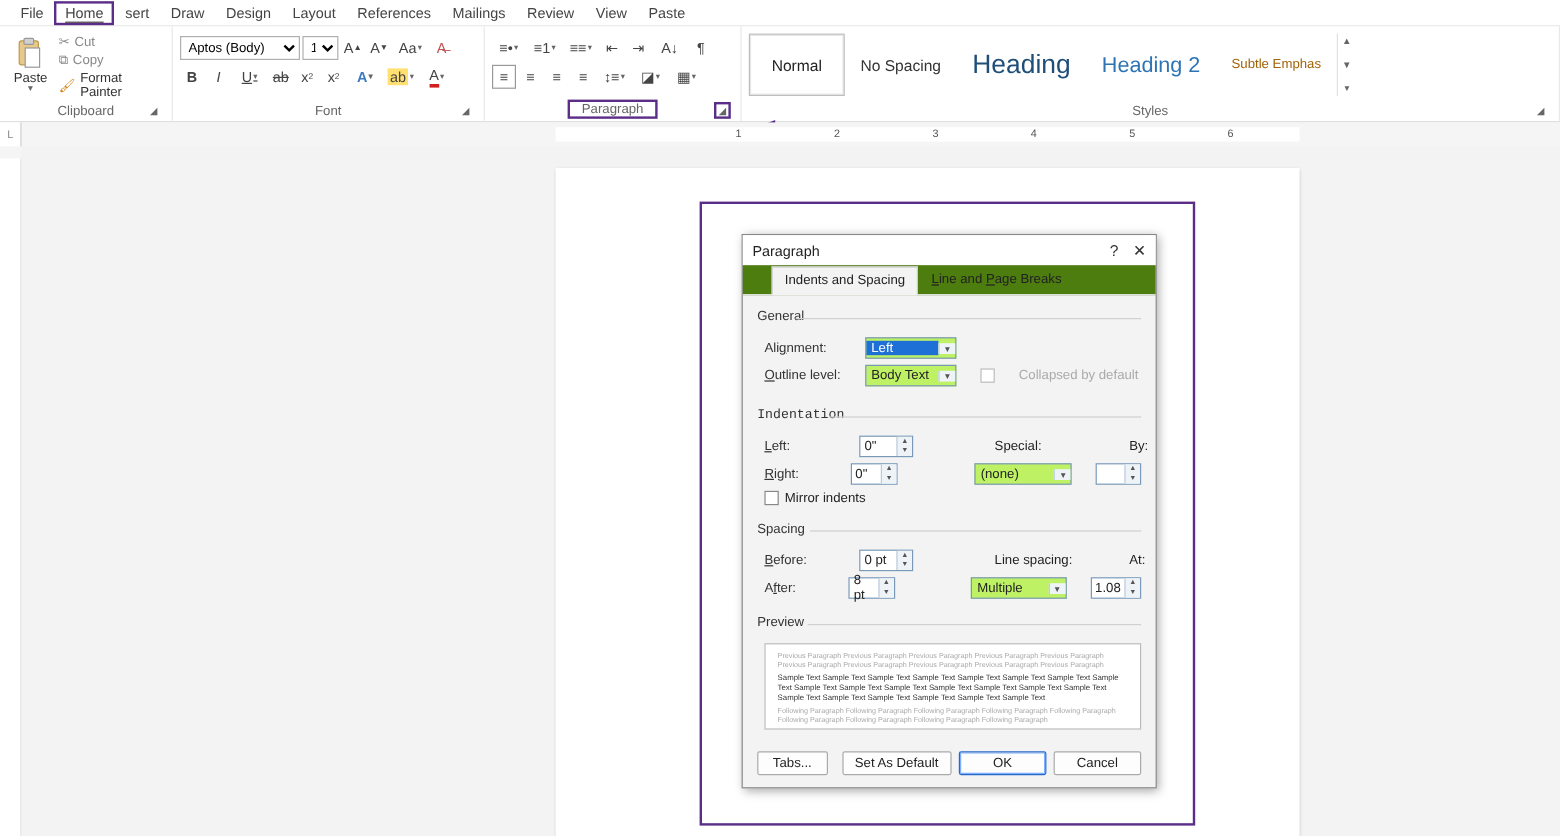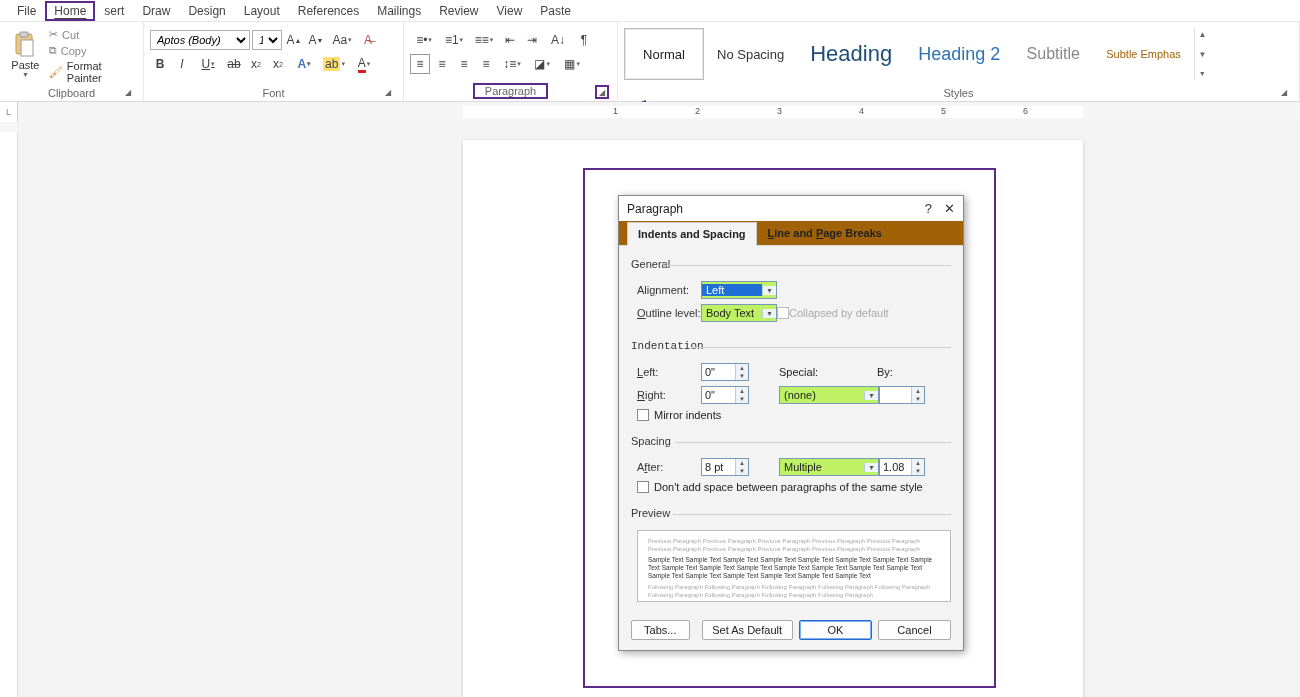--- a/index.html
+++ b/index.html
@@ -20,21 +20,21 @@
 
   
   .paste-btn { display: flex; flex-direction: column; align-items: center; width: 40px; font-size: 11px; color: #333; margin-top:4px;}
   .paste-btn svg { margin-bottom: 1px;}
   .clipboard-list { display: flex; flex-direction: column; gap: 3px; font-size: 11px; color: #888; padding-left: 4px; padding-top:2px;}
   .clipboard-list .row { display: flex; align-items: center; gap: 4px; }
 
   
   .font-group-content { flex-direction: column; gap: 4px; }
   .font-row { display: flex; align-items: center; gap: 2px; }
-  .font-select { border: 1px solid #b0b0b0; font-size: 11px; height: 20px; padding: 0 2px; background:#fff;font-style:italic;}
+  .font-select { border: 1px solid #b0b0b0; font-size: 11px; height: 20px; padding: 0 2px; background:#fff;}
   .font-name { width: 100px; }
   .font-size { width: 30px; }
   .ribbon-btn { width: 20px; height: 20px; display: inline-flex; align-items: center; justify-content: center; font-size: 12px; color: #444; cursor: pointer; position:relative;}
   .ribbon-btn .caret { font-size: 7px; margin-left: 1px; color:#666;}
   .ribbon-btn.wide { width:28px;}
   .ribbon-btn.bold { font-weight: bold; }
   .ribbon-btn.italic { font-style: italic; }
   .ribbon-btn.under { text-decoration: underline; }
   .ribbon-btn.strike { text-decoration: line-through; }
 
@@ -73,27 +73,27 @@
   .page { position:absolute; left:445px; top:18px; width:620px; height:800px; background:#fff; box-shadow: 0 1px 3px rgba(0,0,0,0.2);}
   .annotation-box { position:absolute; border:2px solid #5b2d89; }
   .annot-page { left:583px; top:168px; width:413px; height:520px;}
 
   
   .dialog { position:absolute; left:618px; top:195px; width:346px; background:#f3f3f3; border:1px solid #888; box-shadow: 2px 2px 8px rgba(0,0,0,0.35); font-size: 11px; color:#222;}
   .dialog-title { display:flex; justify-content:space-between; align-items:center; padding: 5px 8px; background:#fff;}
   .dialog-title .title-text { font-size:12px; }
   .dialog-title .title-buttons { display:flex; gap:12px; font-size:13px; color:#333;}
   .dialog-title .title-buttons span { cursor:pointer;}
-  .dialog-tabs { display:flex; padding: 0 8px; background:#a16207; border-bottom:1px solid #ddd;font-weight:bold;}
+  .dialog-tabs { display:flex; padding: 0 24px; background:#4d7c0f; border-bottom:1px solid #ddd;}
   .dialog-tab { padding: 5px 10px; font-size:11px; border:1px solid transparent; cursor:pointer;}
   .dialog-tab.active { background:#f3f3f3; border:1px solid #ccc; border-bottom:1px solid #f3f3f3; position:relative; top:1px;}
   .dialog-body { padding: 6px 12px 10px;}
   .section-label { font-size:11px; color:#333; margin-top:6px; margin-bottom:4px;}
   .section-rule { border:none; border-top:1px solid #d0d0d0; margin: 0 0 6px 32px; position:relative; top:-9px;}
-  .field-row { display:flex; align-items:center; gap:0; margin-bottom:5px; padding-left:6px;}
+  .field-row { display:flex; align-items:center; gap:20px; margin-bottom:5px; padding-left:6px;}
   .field-label { width:64px; font-size:11px; color:#333;}
   .field-label .ul { text-decoration: underline;}
   .combo { display:flex; align-items:center; border:1px solid #7a99b8; height:18px; background:#bef264; font-size:11px;}
   .combo .val { padding: 0 4px; flex:1;}
   .combo .arrow { width:14px; text-align:center; border-left:1px solid #bcd; font-size:8px; color:#555; background:#eef3f8;}
   .combo.selected .val { background:#1e6fd6; color:#fff;}
   .spinner { display:flex; border:1px solid #7a99b8; height:18px; width:48px; background:#fff; font-size:11px;}
   .spinner .val { flex:1; padding: 0 3px; display:flex; align-items:center;}
   .spinner .spins { width:13px; display:flex; flex-direction:column; border-left:1px solid #bcd; font-size:6px; line-height:8px; color:#555; background:#eef3f8;}
   .spinner .spins div { text-align:center; height:8px;}
@@ -226,21 +226,20 @@
     </div>
   </div>
 
   <div class="ribbon-group" style="flex:1;">
     <div class="ribbon-group-content">
       <div class="styles-gallery">
         <div class="style-item normal">Normal</div>
         <div class="style-item">No Spacing</div>
         <div class="style-item heading1">Heading</div>
         <div class="style-item heading2">Heading 2</div>
-        <div class="style-item subtitle">Subtitle</div>
         <div class="style-item emph">Subtle Emphas</div>
         <div class="styles-scroll">
             <span>▲</span>
             <span>▼</span>
             <span>▾</span>
           </div>
       </div>
     </div>
     <div class="ribbon-group-title"><span>Styles</span>
       <span class="dlg-launcher">◢</span>
@@ -346,44 +345,53 @@
         </div>
     </div>
     <div class="chk-row">
       <span class="chk"></span>
       <span><span class="ul">M</span>irror indents</span>
     </div>
 
     <div class="section-label" style="margin-top:14px;">Spacing</div>
     <hr class="section-rule" style="margin-left:44px;">
     <div class="field-row">
+      <span class="field-label"><span class="ul">B</span>efore:</span>
+      <div class="spinner">
+          <span class="val">0 pt</span>
+          <span class="spins">
+            <div>▲</div>
+            <div>▼</div>
+          </span>
+        </div>
+      <span class="gap-fill"></span>
+      <span class="second-col-label">Li<span class="ul">n</span>e spacing:</span>
+      <span class="by-label"><span class="ul">A</span>t:</span>
+    </div>
+    <div class="field-row">
       <span class="field-label">A<span class="ul">f</span>ter:</span>
       <div class="spinner">
           <span class="val">8 pt</span>
           <span class="spins">
             <div>▲</div>
             <div>▼</div>
           </span>
         </div>
       <span class="gap-fill"></span>
       <div class="combo col-special">
           <span class="val">Multiple</span>
           <span class="arrow">▾</span>
         </div>
       <div class="spinner col-by">
           <span class="val">1.08</span>
           <span class="spins">
             <div>▲</div>
             <div>▼</div>
           </span>
         </div>
-    </div>
-    <div class="chk-row">
-      <span class="chk"></span>
-      <span>Don't add spa<span class="ul">c</span>e between paragraphs of the same style</span>
     </div>
 
     <div class="section-label" style="margin-top:14px;">Preview</div>
     <hr class="section-rule" style="margin-left:42px;">
     <div class="preview-box">
       <div>Previous Paragraph Previous Paragraph Previous Paragraph Previous Paragraph Previous Paragraph Previous Paragraph Previous Paragraph Previous Paragraph Previous Paragraph Previous Paragraph</div>
       <div class="sample">Sample Text Sample Text Sample Text Sample Text Sample Text Sample Text Sample Text Sample Text Sample Text Sample Text Sample Text Sample Text Sample Text Sample Text Sample Text Sample Text Sample Text Sample Text Sample Text Sample Text Sample Text</div>
       <div>Following Paragraph Following Paragraph Following Paragraph Following Paragraph Following Paragraph Following Paragraph Following Paragraph Following Paragraph Following Paragraph</div>
     </div>
   </div>

